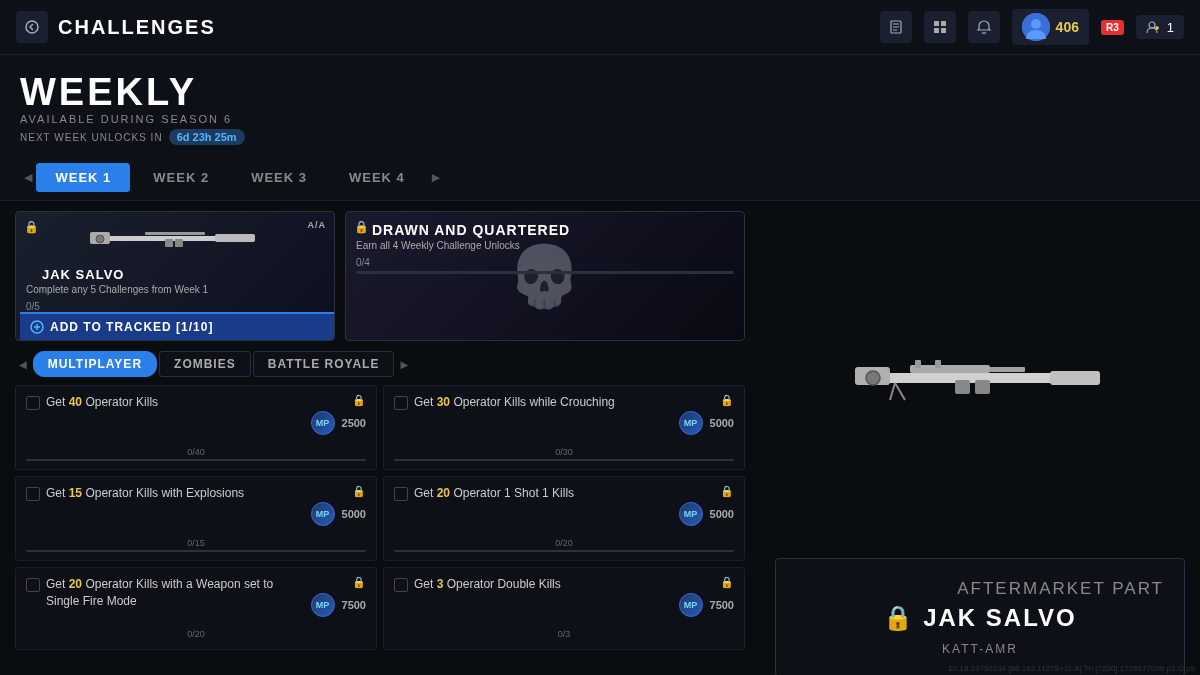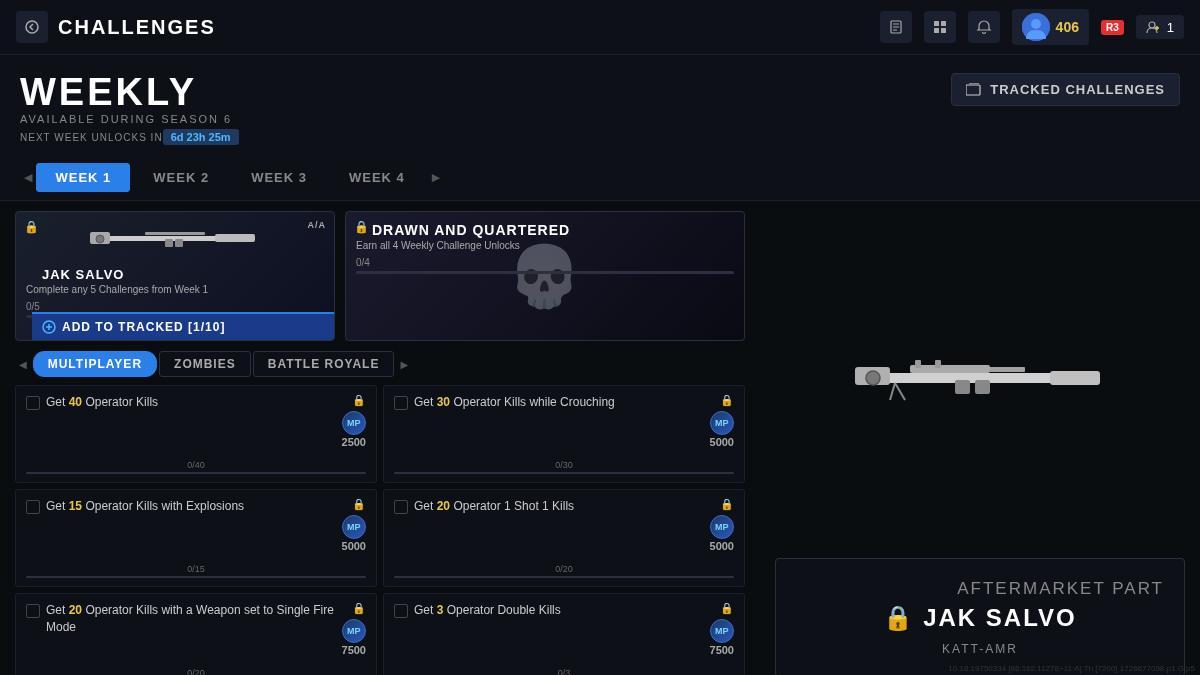--- a/index.html
+++ b/index.html
@@ -114,34 +114,35 @@
     }
     .weekly-subtitle {
       font-size: 11px;
       color: #888;
       letter-spacing: 2px;
       margin-top: 2px;
     }
     .weekly-unlock {
       display: flex;
       align-items: center;
+      gap: 6px;
       margin-top: 4px;
     }
     .unlock-label {
       font-size: 10px;
       color: #888;
       letter-spacing: 1px;
     }
     .unlock-time {
       background: #1e3a5f;
       color: #4db8ff;
       font-size: 11px;
       font-weight: bold;
       padding: 2px 8px;
-      border-radius: 3px;
+      border-radius: 8px;
     }
     .tracked-btn {
       display: flex;
       align-items: center;
       gap: 8px;
       background: #1a2030;
       border: 1px solid #2a3040;
       padding: 8px 14px;
       border-radius: 4px;
       cursor: pointer;
@@ -281,21 +282,21 @@
       align-items: center;
       justify-content: center;
       opacity: 0.3;
       font-size: 60px;
     }
 
     
     .add-tracked-btn {
       position: absolute;
       bottom: 0;
-      left: 16px;
+      left: 4px;
       right: 0;
       background: #1a3a8a;
       border-top: 2px solid #2a80e8;
       padding: 6px 10px;
       display: flex;
       align-items: center;
       gap: 6px;
       font-size: 12px;
       font-weight: bold;
       color: #fff;
@@ -380,23 +381,23 @@
       align-items: flex-end;
       gap: 4px;
       flex-shrink: 0;
     }
     .challenge-lock {
       font-size: 11px;
       color: #888;
     }
     .xp-badge {
       display: flex;
-      flex-direction: column;
-      align-items: center;
-      gap: 1px;
+      flex-direction: row;
+      align-items: center;
+      gap: 7px;
     }
     .xp-icon {
       width: 24px;
       height: 24px;
       background: linear-gradient(135deg, #1a3a6a, #2a5ab8);
       border-radius: 50%;
       display: flex;
       align-items: center;
       justify-content: center;
       font-size: 9px;
@@ -561,27 +562,20 @@
 </div>
 
 <div class="weekly-header">
   <div class="weekly-left">
     <div class="weekly-title">WEEKLY</div>
     <div class="weekly-subtitle">AVAILABLE DURING SEASON 6</div>
     <div class="weekly-unlock">
       <span class="unlock-label">NEXT WEEK UNLOCKS IN</span>
       <span class="unlock-time">6d 23h 25m</span>
     </div>
-  </div>
-  <div class="tracked-btn">
-    <svg width="16" height="14" viewBox="0 0 16 14" fill="none">
-        <rect x="0" y="2" width="14" height="10" rx="1" stroke="#ccc" stroke-width="1.2"></rect>
-        <path d="M3 0h10" stroke="#ccc" stroke-width="1.2"></path>
-      </svg>
-    <span>TRACKED CHALLENGES</span>
   </div>
 </div>
 
 <div class="week-tabs">
   <span class="tab-icon">◀</span>
   <div class="week-tab active">WEEK 1</div>
   <div class="week-tab">WEEK 2</div>
   <div class="week-tab">WEEK 3</div>
   <div class="week-tab">WEEK 4</div>
   <span class="tab-icon">▶</span>

